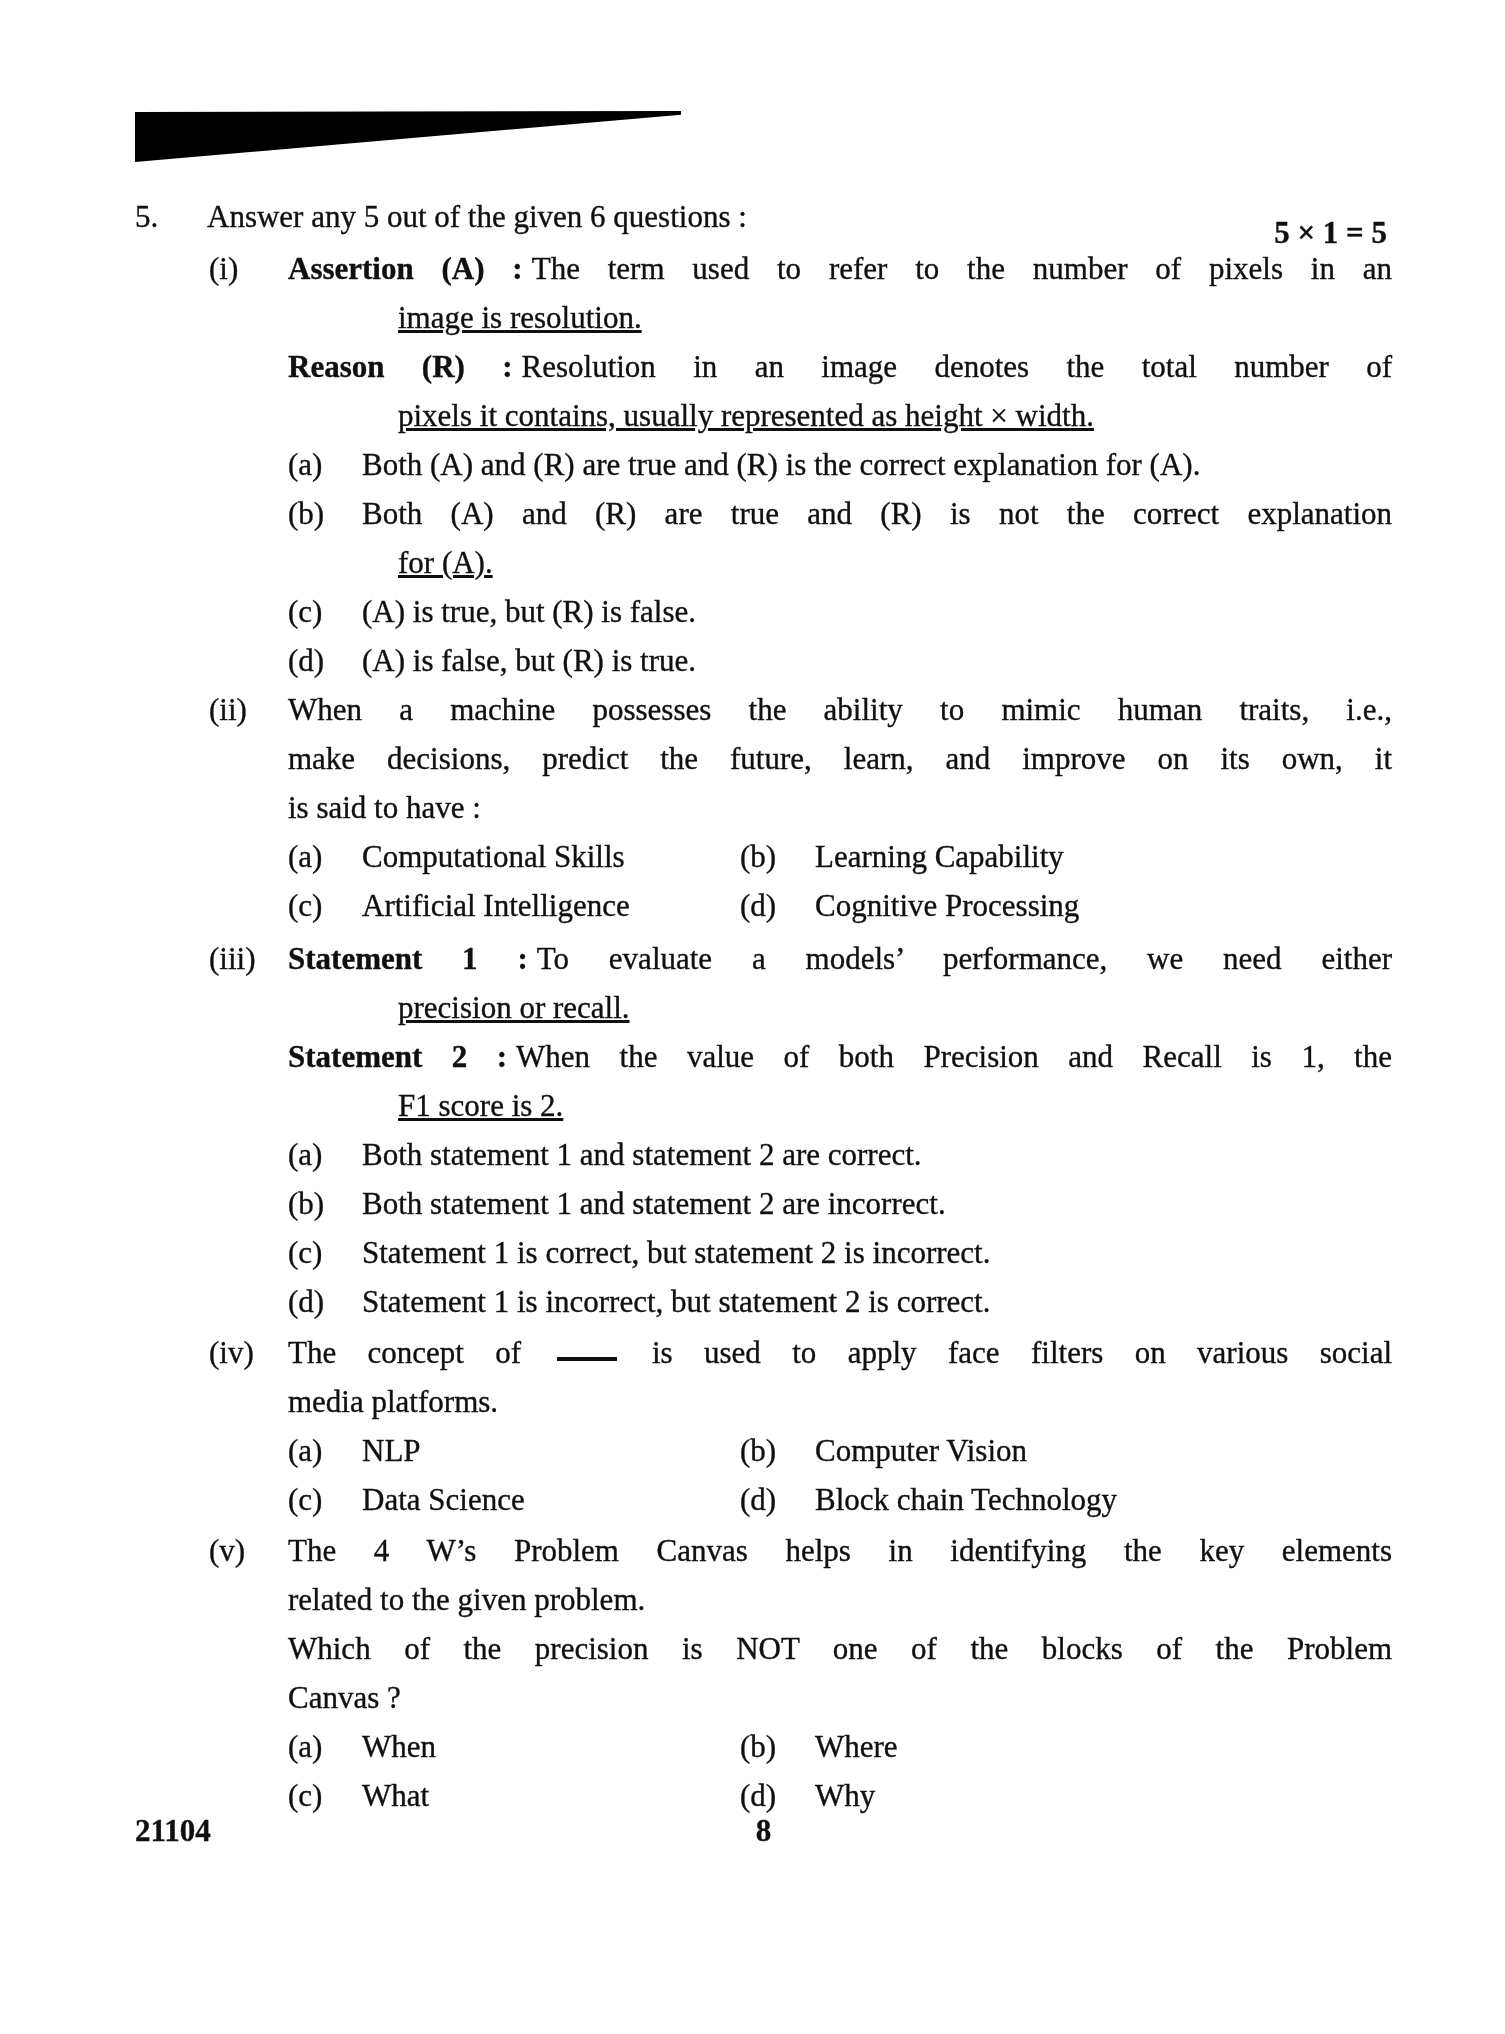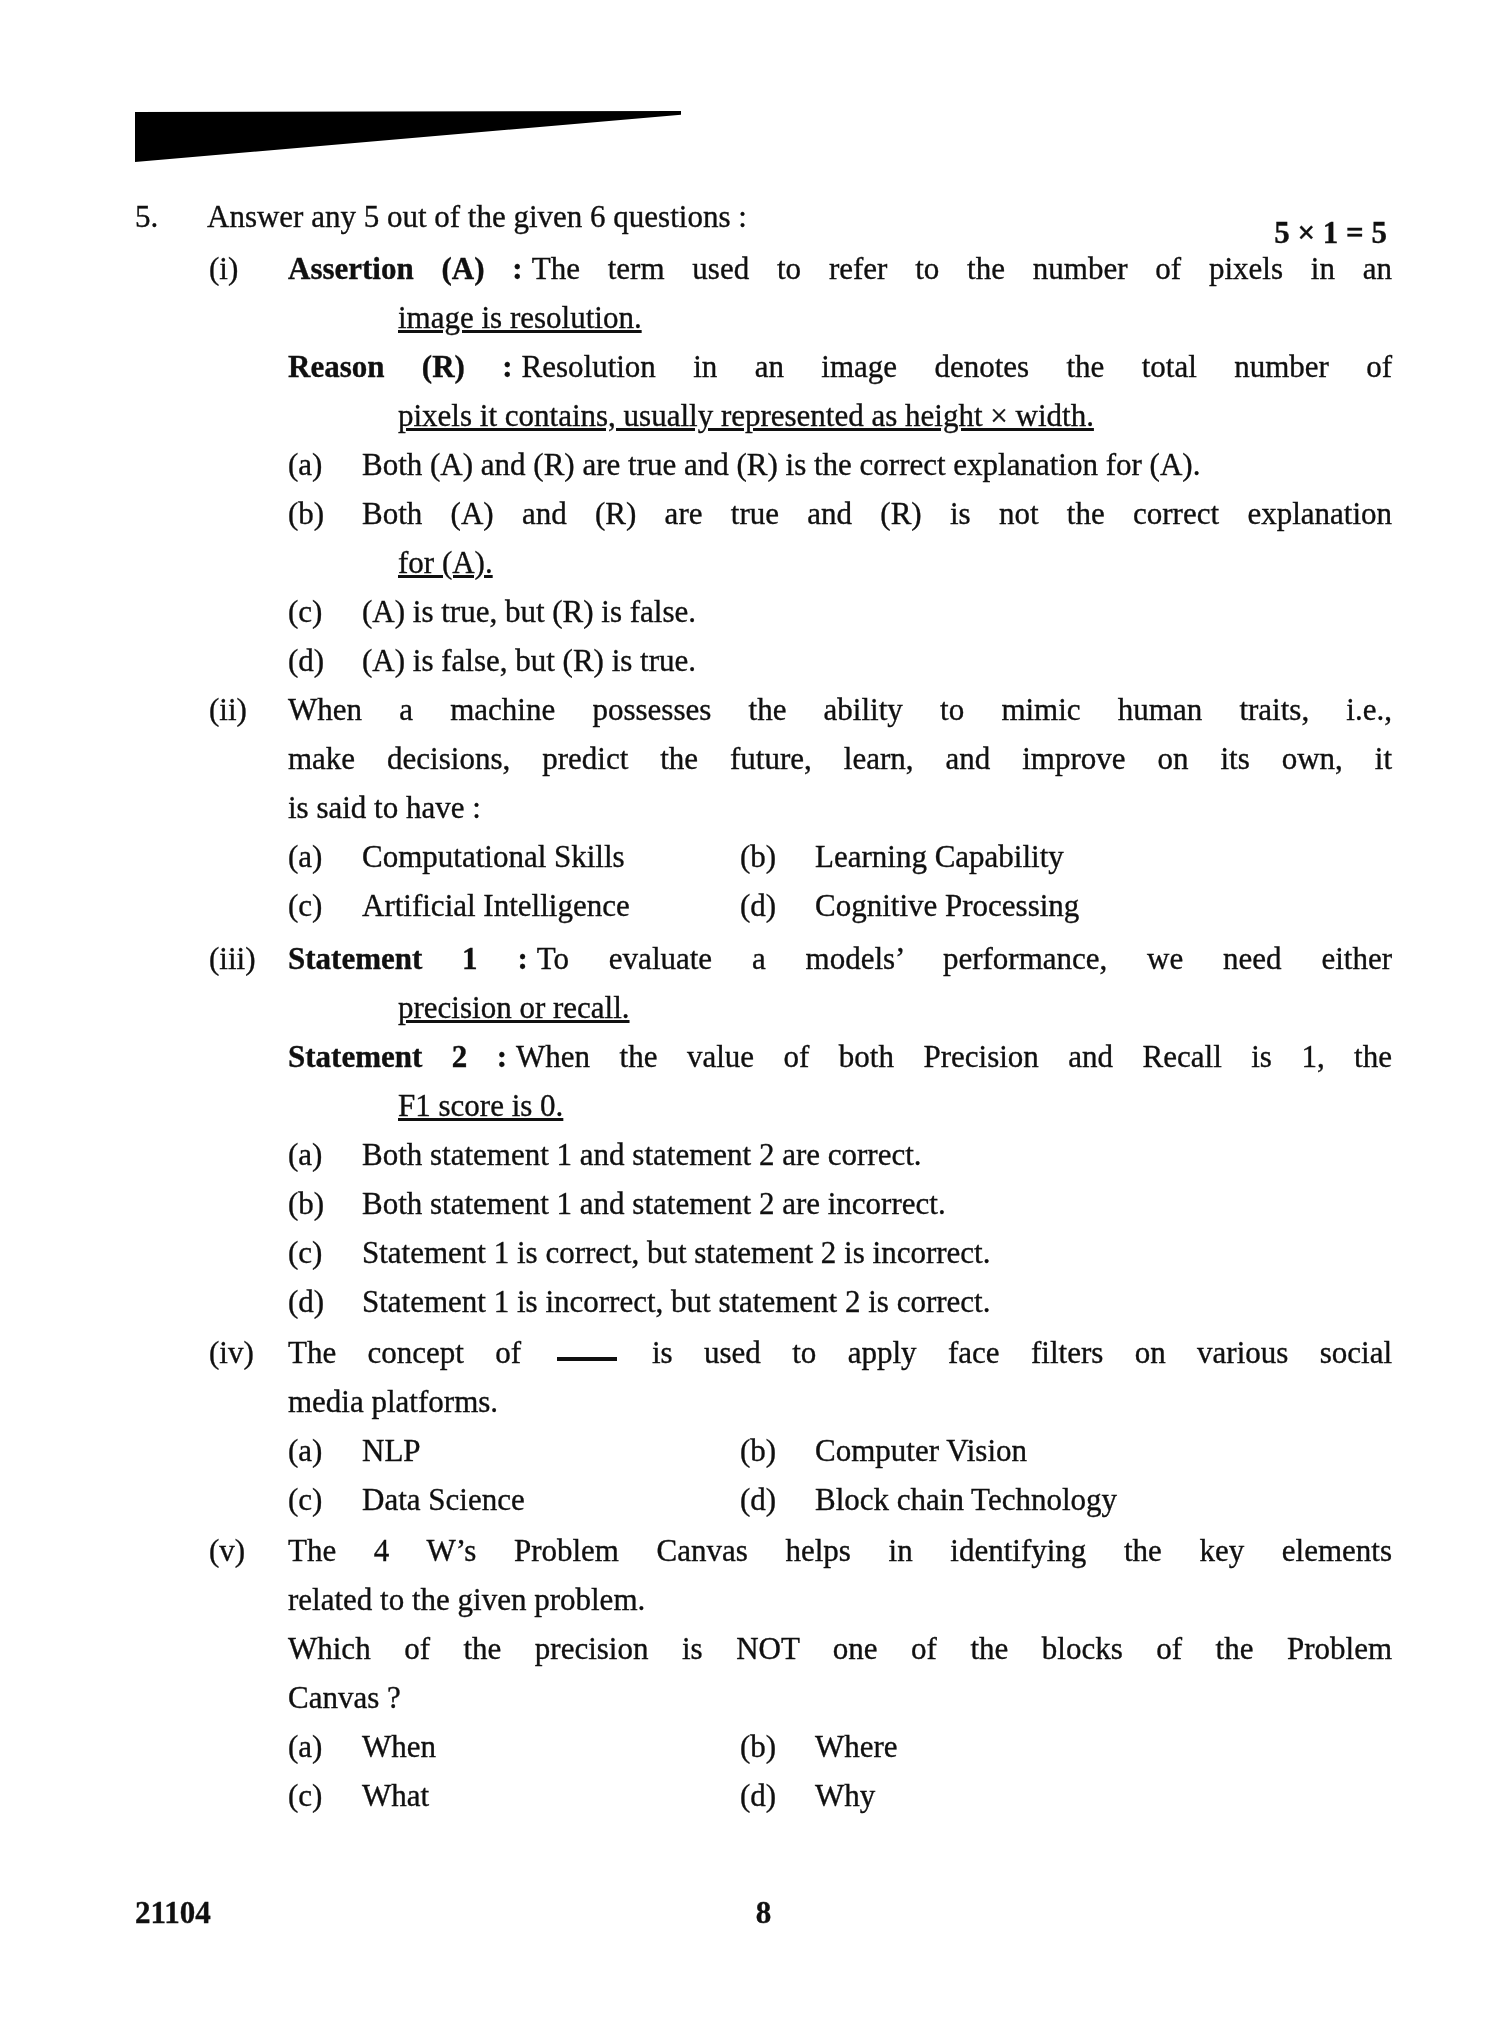--- a/index.html
+++ b/index.html
@@ -44,21 +44,21 @@
   .c3{left:527px;}
   .mt3{margin-top:3px;}
   .mt4{margin-top:4px;}
   .mt2{margin-top:2px;}
   .blank{
     display:inline-block;width:60px;height:4px;
     border-bottom:4px solid #101010;
     vertical-align:baseline;margin:0 4px;
     transform:translateY(-2px);
   }
-  .footer{position:absolute;left:0;right:0;top:1888px;line-height:49px;padding-left:22px;}
+  .footer{position:absolute;left:0;right:0;top:1806px;line-height:49px;padding-left:22px;}
   .booklet{position:absolute;left:135px;top:0;font-weight:bold;}
   .pageno{display:block;text-align:center;font-weight:bold;}
 </style>
 </head>
 <body>
 
 <div class="page">
 
   <div class="wedge"></div>
 
@@ -126,21 +126,21 @@
     <div class="sub mt4">
       <span class="roman">(iii)</span>
       <div class="sbody">
         <div class="line j">
           <span class="lbl">Statement 1 :</span><span>To evaluate a models’ performance, we need either</span>
         </div>
         <div class="line l ind">precision or recall.</div>
         <div class="line j">
           <span class="lbl">Statement 2 :</span><span>When the value of both Precision and Recall is 1, the</span>
         </div>
-        <div class="line l ind">F1 score is 0.</div>
+        <div class="line l ind">F1 score is 2.</div>
 
         <div class="line opt">
           <span class="olet">(a)</span>
           <div class="otext l">Both statement 1 and statement 2 are correct.</div>
         </div>
         <div class="line opt">
           <span class="olet">(b)</span>
           <div class="otext l">Both statement 1 and statement 2 are incorrect.</div>
         </div>
         <div class="line opt">

